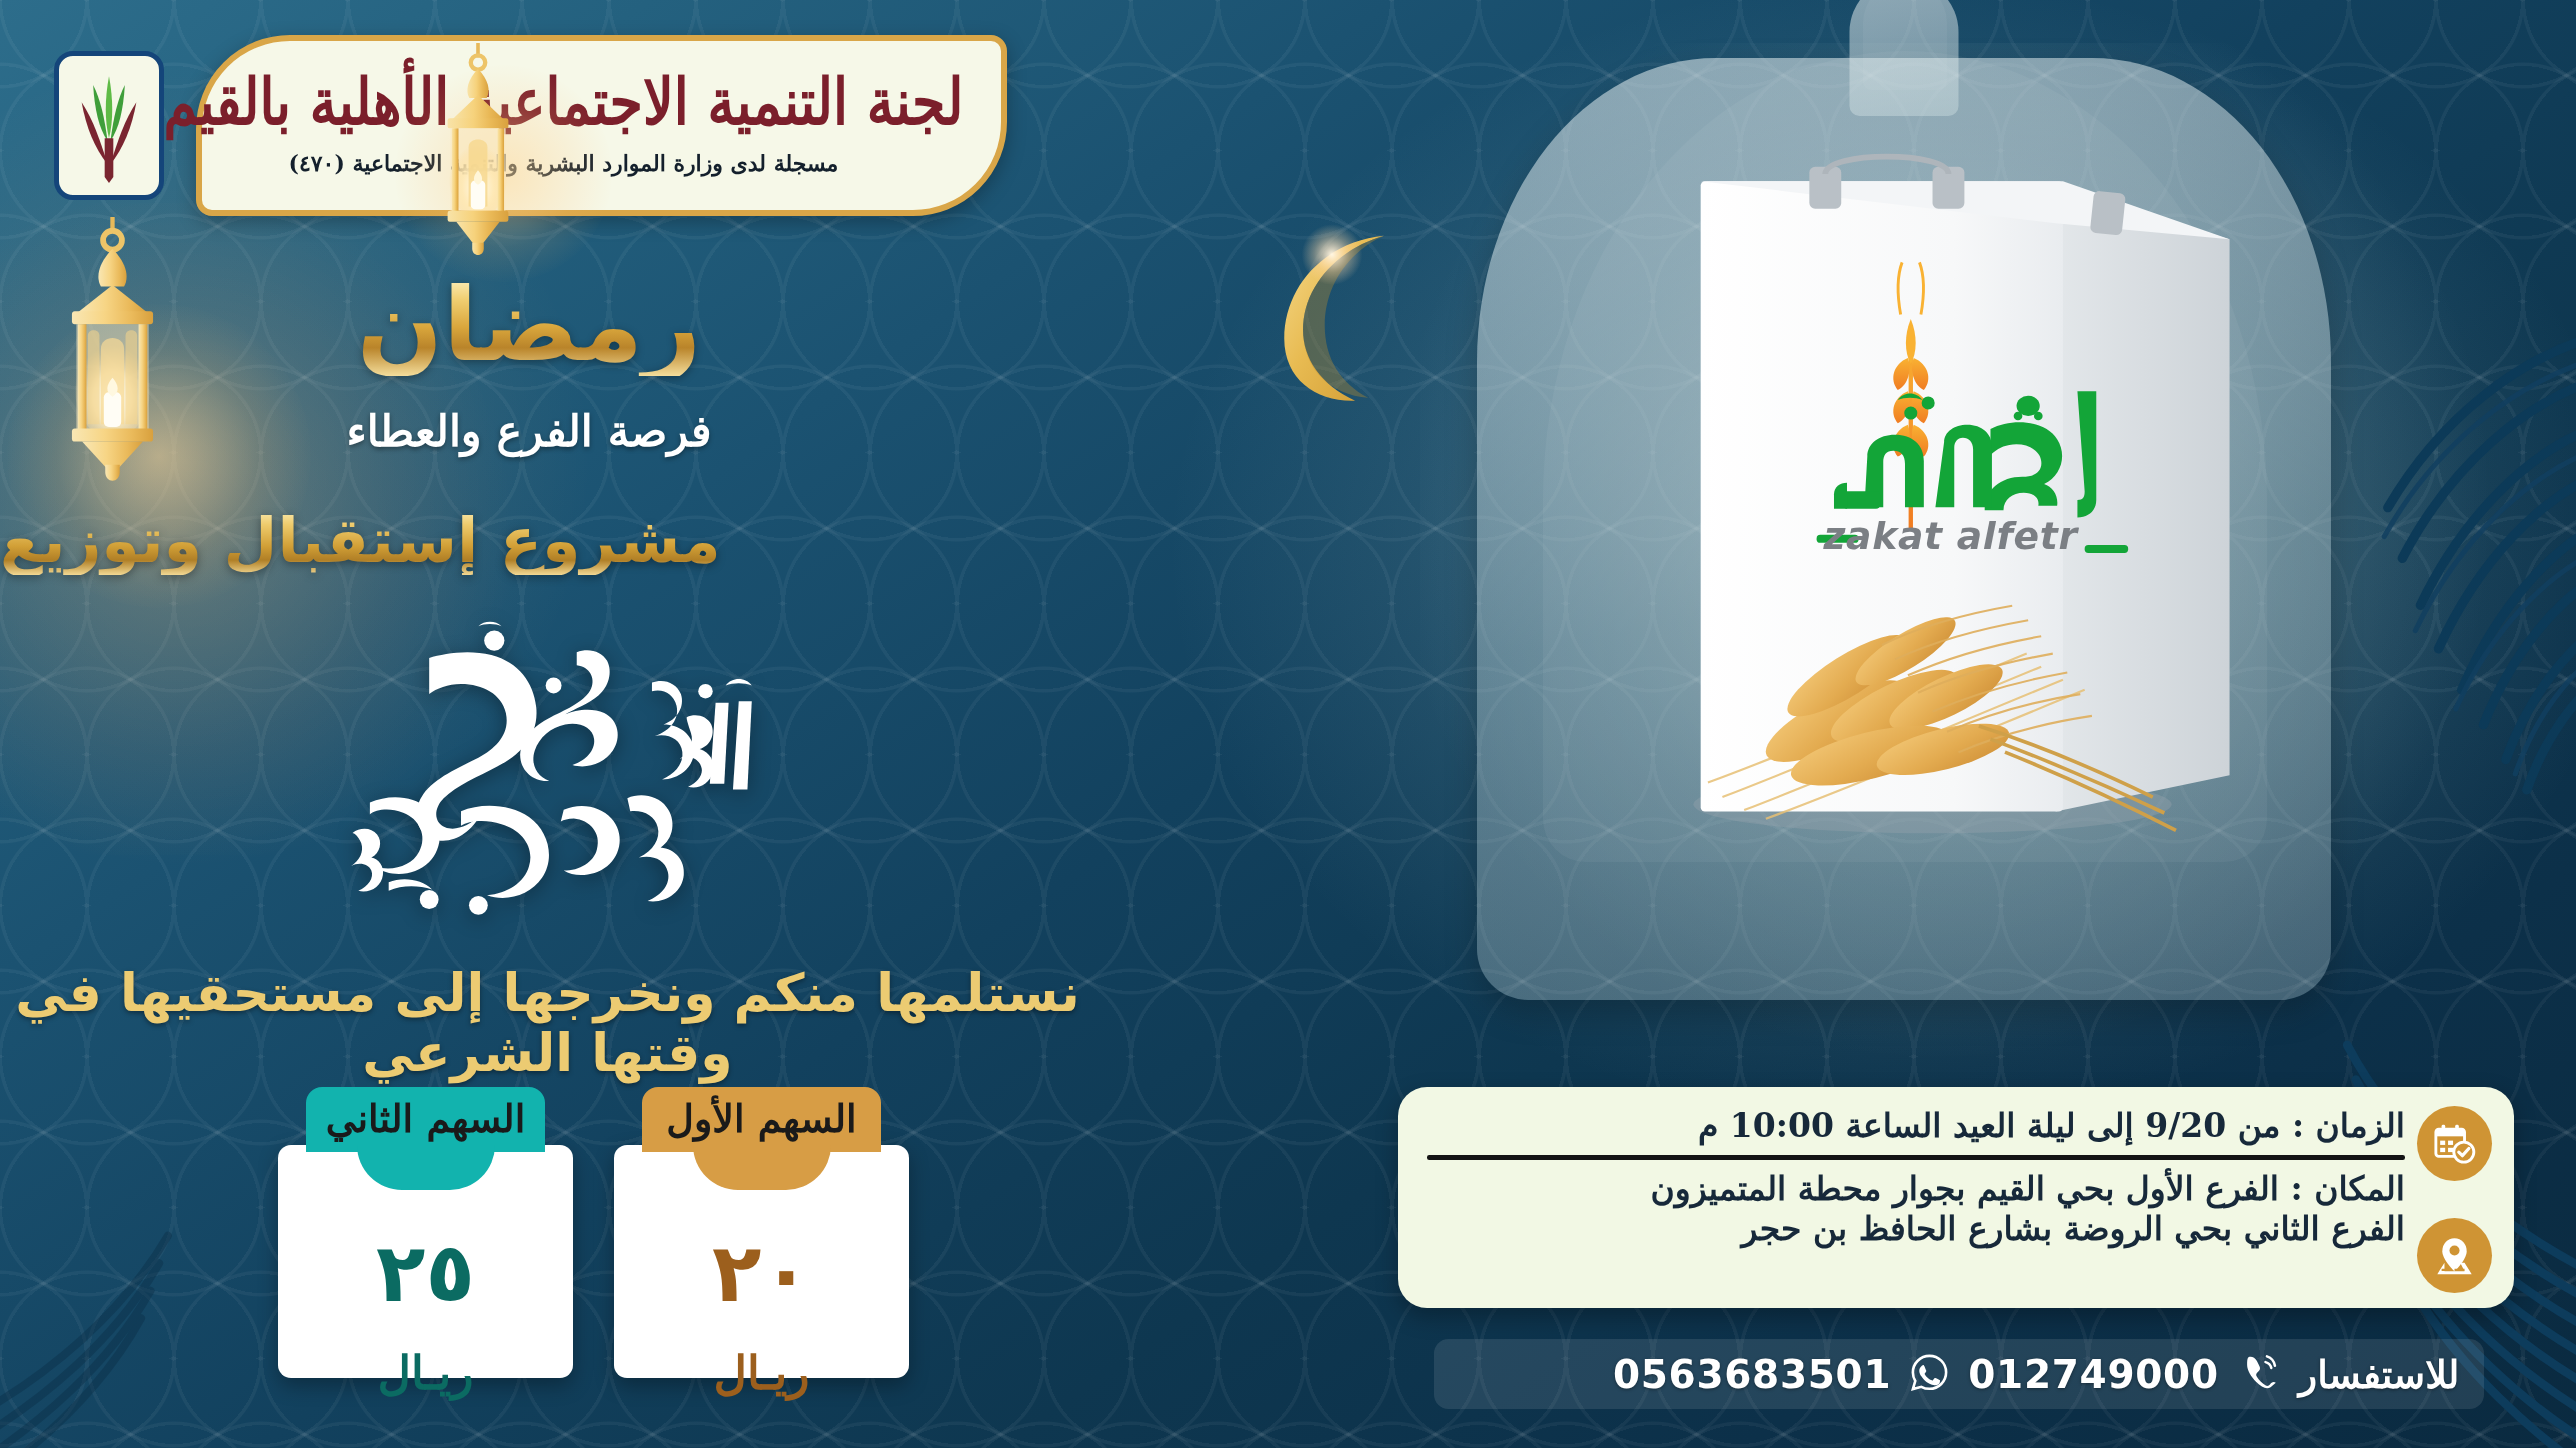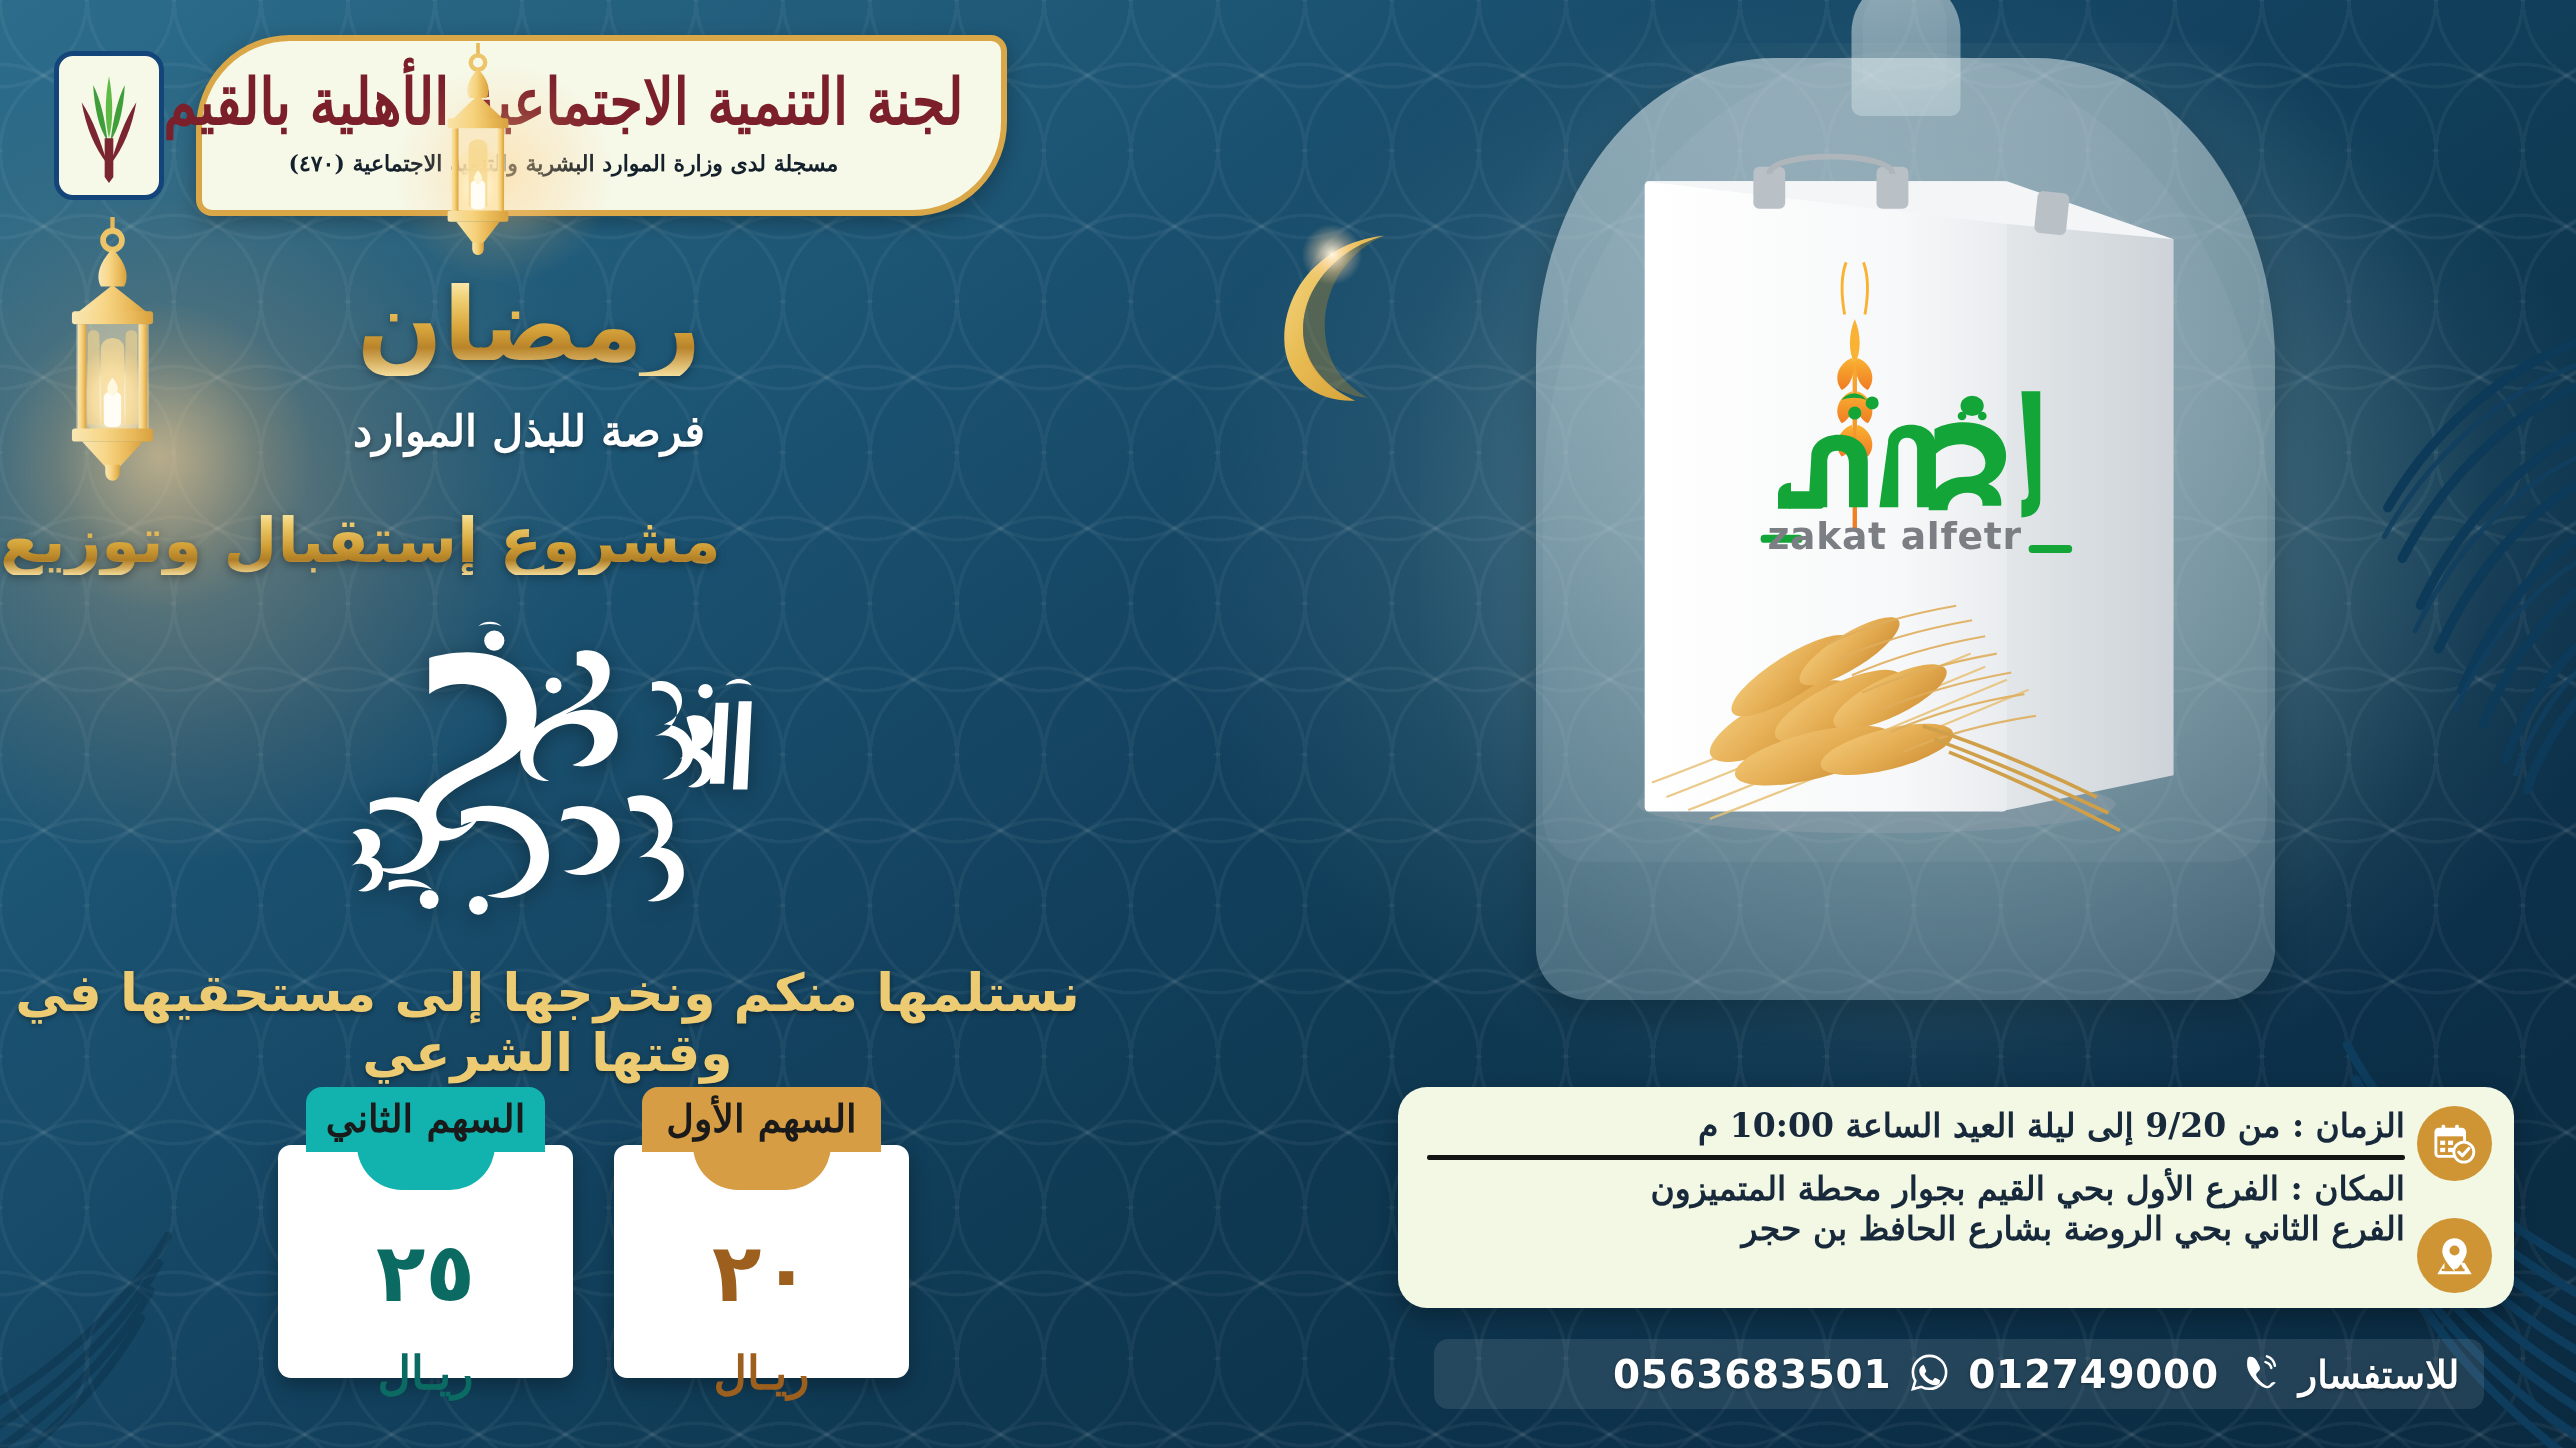--- a/index.html
+++ b/index.html
@@ -156,21 +156,21 @@
     font-weight:bold; font-size:81px; line-height:.95;
   }
   .card-currency{
     font-family:"DejaVu Serif","Liberation Serif",serif;
     font-weight:bold; font-size:46px; margin-top:22px;
   }
   .card-foot{ height:24.6px; border-radius:0 0 13px 13px; margin-top:auto; }
 
   
   .product-frame{
-    position:absolute; left:1536px; top:58px; width:739px; height:942px;
+    position:absolute; left:1477px; top:58px; width:854px; height:942px;font-style:italic;
   }
   .frame-shape{
     position:absolute; inset:0;
     background:linear-gradient(170deg, rgba(235,242,242,.55), rgba(205,222,224,.35) 55%, rgba(190,210,214,.30));
     border-radius:239px 239px 51px 51px / 304px 304px 51px 51px;
     box-shadow:0 13px 33px rgba(0,0,0,.22);
   }
   .frame-shape:before{
     content:""; position:absolute; left:50%; top:-80px; transform:translateX(-50%);
     width:109px; height:138px;
@@ -370,21 +370,21 @@
     <path d="M66 164 C66 154 82 154 82 164 L82 286 L66 286 Z" fill="#f6d58a" opacity=".55"></path>
     <path d="M118 164 C118 154 134 154 134 164 L134 286 L118 286 Z" fill="#f6d58a" opacity=".55"></path>
     <rect x="88" y="242" width="24" height="48" rx="7" fill="#fffdf5"></rect>
     <path d="M100 222 C91 232 90 242 100 248 C110 242 109 232 100 222 Z" fill="#fff8e0"></path>
     <rect x="44" y="292" width="112" height="18" rx="4" fill="url(#lg1)"></rect>
     <path d="M58 310 L142 310 L100 356 Z" fill="url(#lg1)"></path>
     <path d="M90 352 C90 368 110 368 110 352 L110 342 L90 342 Z" fill="url(#lg1)"></path>
   </svg>
 
   <div class="ramadan-word">رمضان</div>
-  <div class="ramadan-sub">فرصة للبذل الموارد</div>
+  <div class="ramadan-sub">فرصة الفرع والعطاء</div>
   <div class="project-line">مشروع إستقبال وتوزيع</div>
 
   <div class="calligraphy">
     <svg width="536" height="311" viewBox="0 0 740 430">
       <g fill="#ffffff">
         <path d="M232 58 C252 52 286 46 318 54 C356 64 376 92 380 126 C384 166 358 192 326 208 C300 222 270 234 252 252 C238 266 238 286 254 292 C268 298 288 290 302 276 C290 300 262 318 236 308 C212 298 208 268 224 246 C240 224 272 210 300 196 C326 182 344 162 338 134 C332 108 306 94 276 94 C258 94 242 100 232 108 Z"></path>
         <path d="M436 50 C452 44 470 48 478 62 C486 78 480 98 466 110 C452 122 434 128 420 136 C434 130 456 126 474 134 C494 144 498 168 486 186 C474 204 450 212 430 206 C448 200 462 186 460 170 C458 154 440 146 420 150 C400 154 384 168 378 186 C372 204 380 222 398 228 C378 230 360 216 358 196 C356 172 376 152 400 140 C424 128 448 118 456 100 C462 86 454 70 436 68 Z"></path>
         <circle cx="322" cy="34" r="14"></circle>
         <path d="M300 14 C308 6 324 6 332 14 C324 10 308 10 300 14 Z"></path>
         <circle cx="404" cy="96" r="11"></circle>

